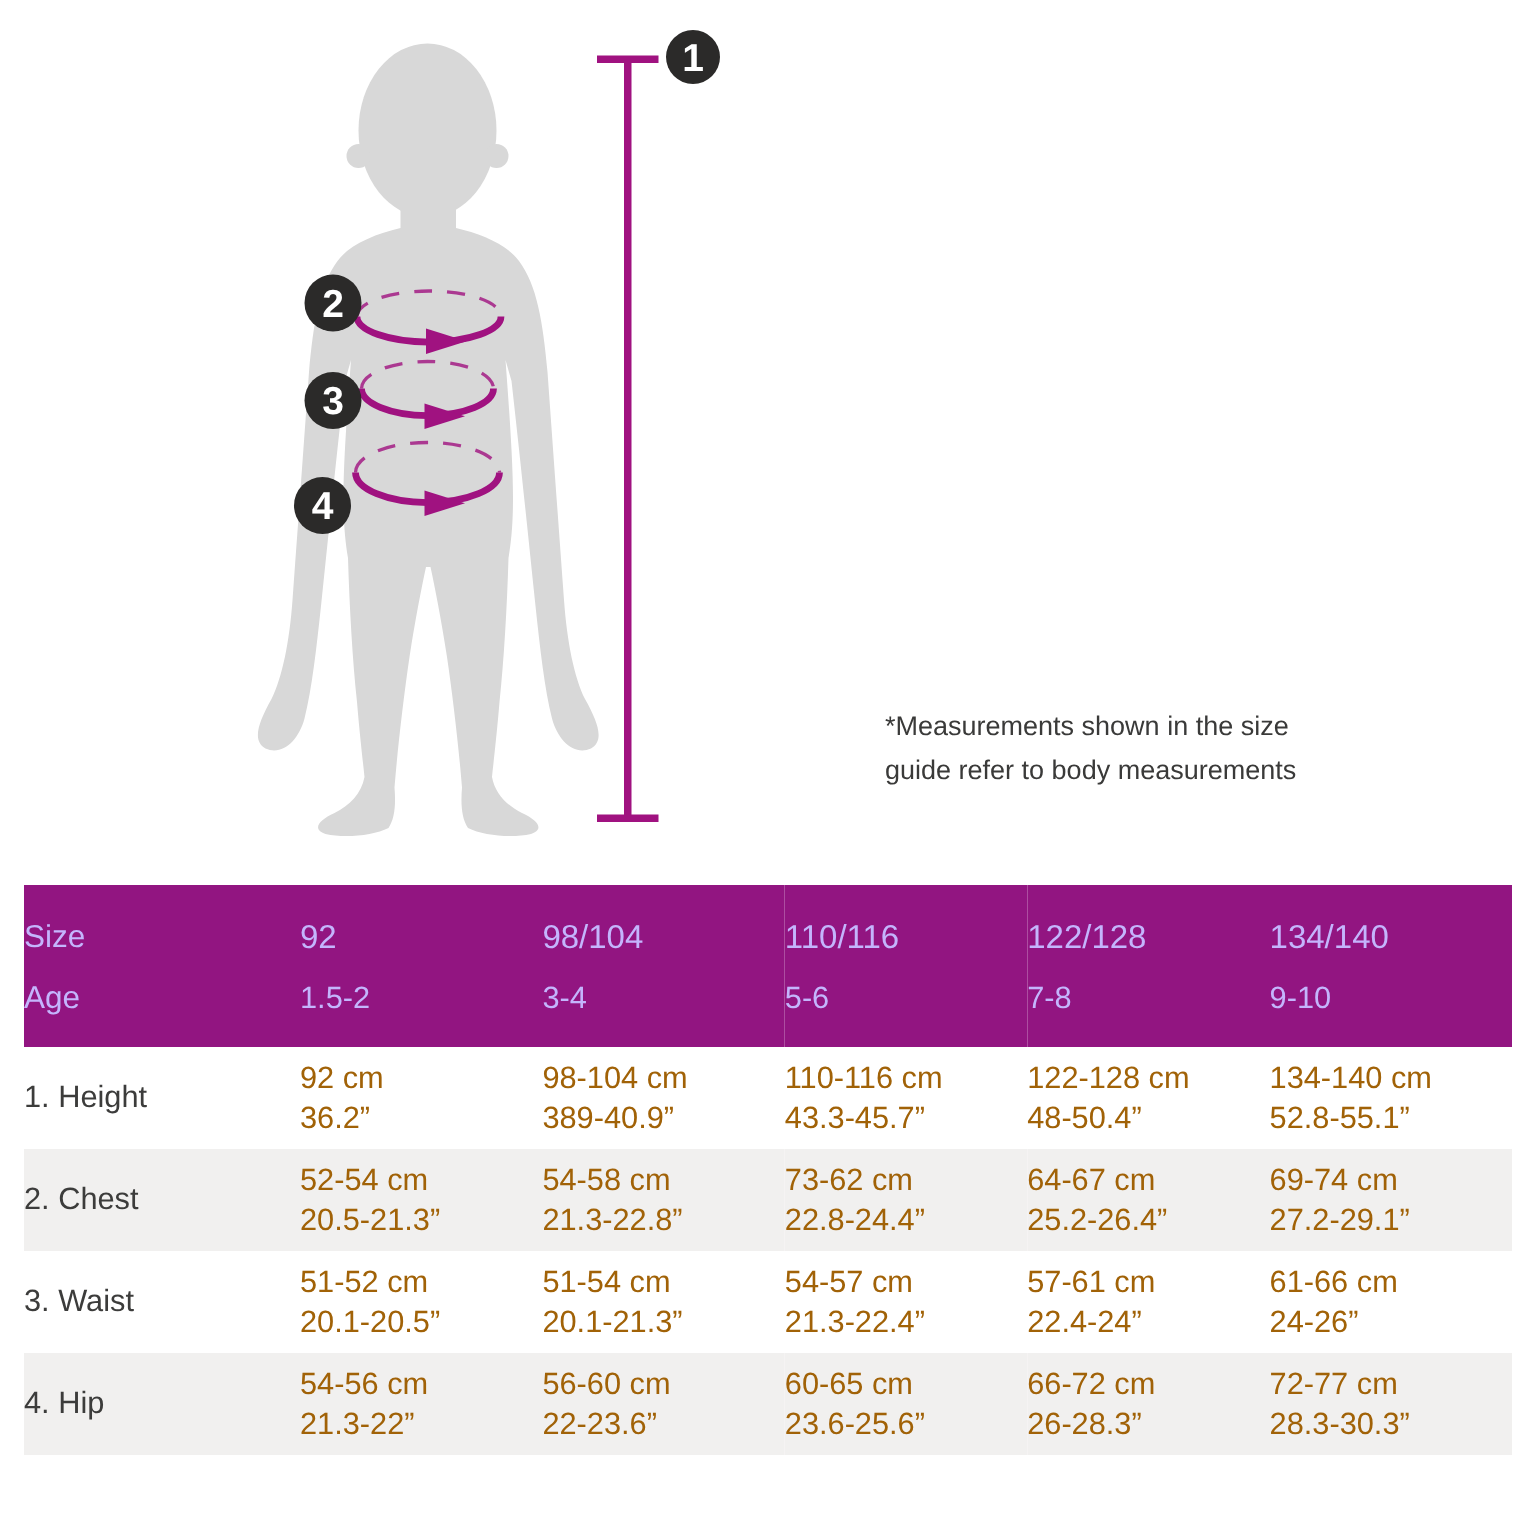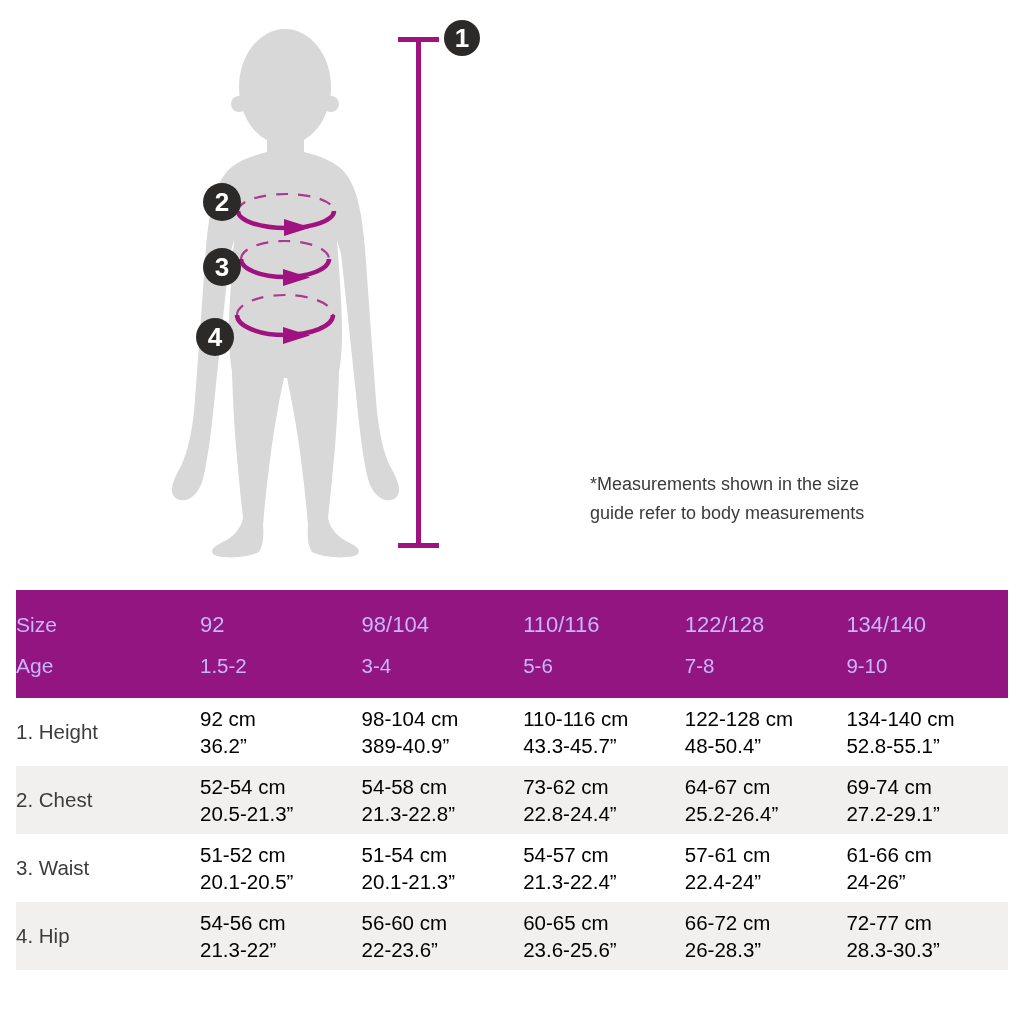--- a/index.html
+++ b/index.html
@@ -37,21 +37,21 @@
   thead tr.hdr-age{height:50px;margin-top:48px;}
   thead th{color:#c4b5fd;}
   thead tr.hdr-size th{padding-top:12px;}
   thead tr.hdr-age th{padding-bottom:14px;}
   .hdr-label{font-size:21px;padding-left:19px;font-weight:normal;}
   .hdr-size-val{font-size:22px;font-weight:bold;}
   .hdr-age-val{font-size:20.5px;font-weight:normal;}
   tbody tr{height:68px;background:#ffffff;}
   tbody tr.alt{background:var(--rowalt);}
   .row-label{font-size:20.5px;color:#3c3c3b;padding-left:19px;}
-  .cell-val{font-size:20.5px;font-weight:bold;color:#000000;line-height:27px;}
+  .cell-val{font-size:20.5px;font-weight:bold;color:#a16207;line-height:27px;}
   .cell-val div{white-space:nowrap;}
   svg text{font-family:"Liberation Sans", sans-serif;}
 </style>
 </head>
 <body>
 
 <div class="figure-wrap">
 <svg width="1024" height="588" viewBox="0 0 1024 588">
 
   <g fill="#d8d8d8">

